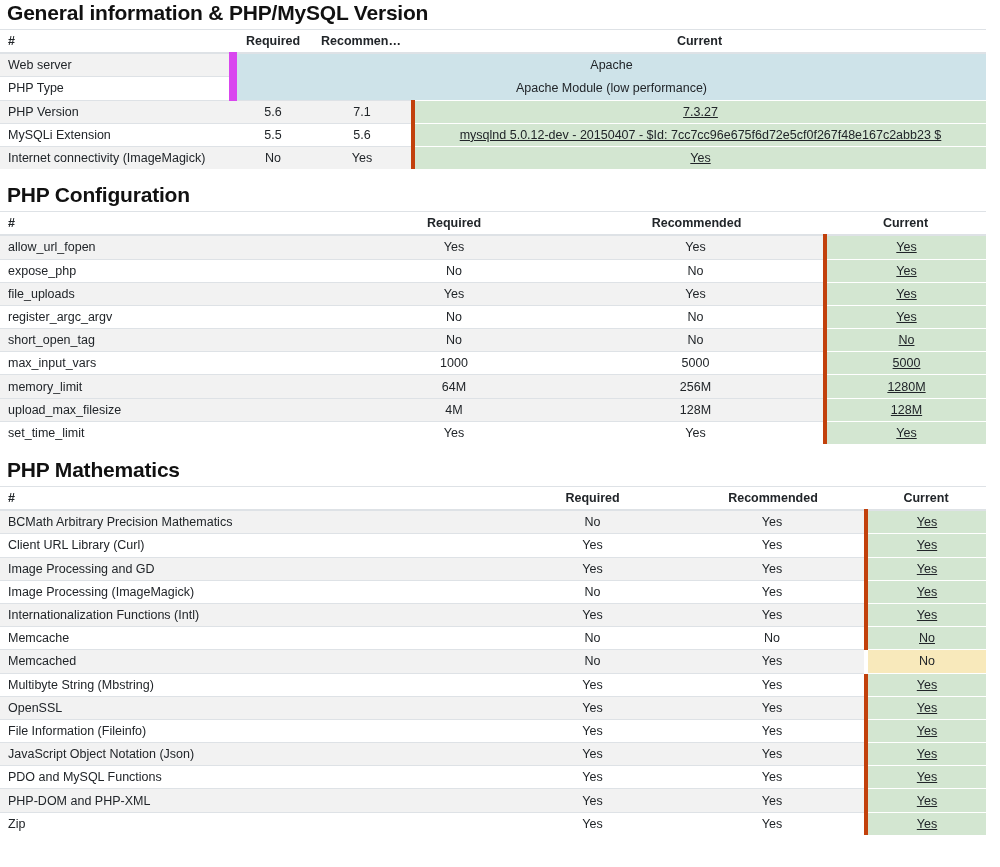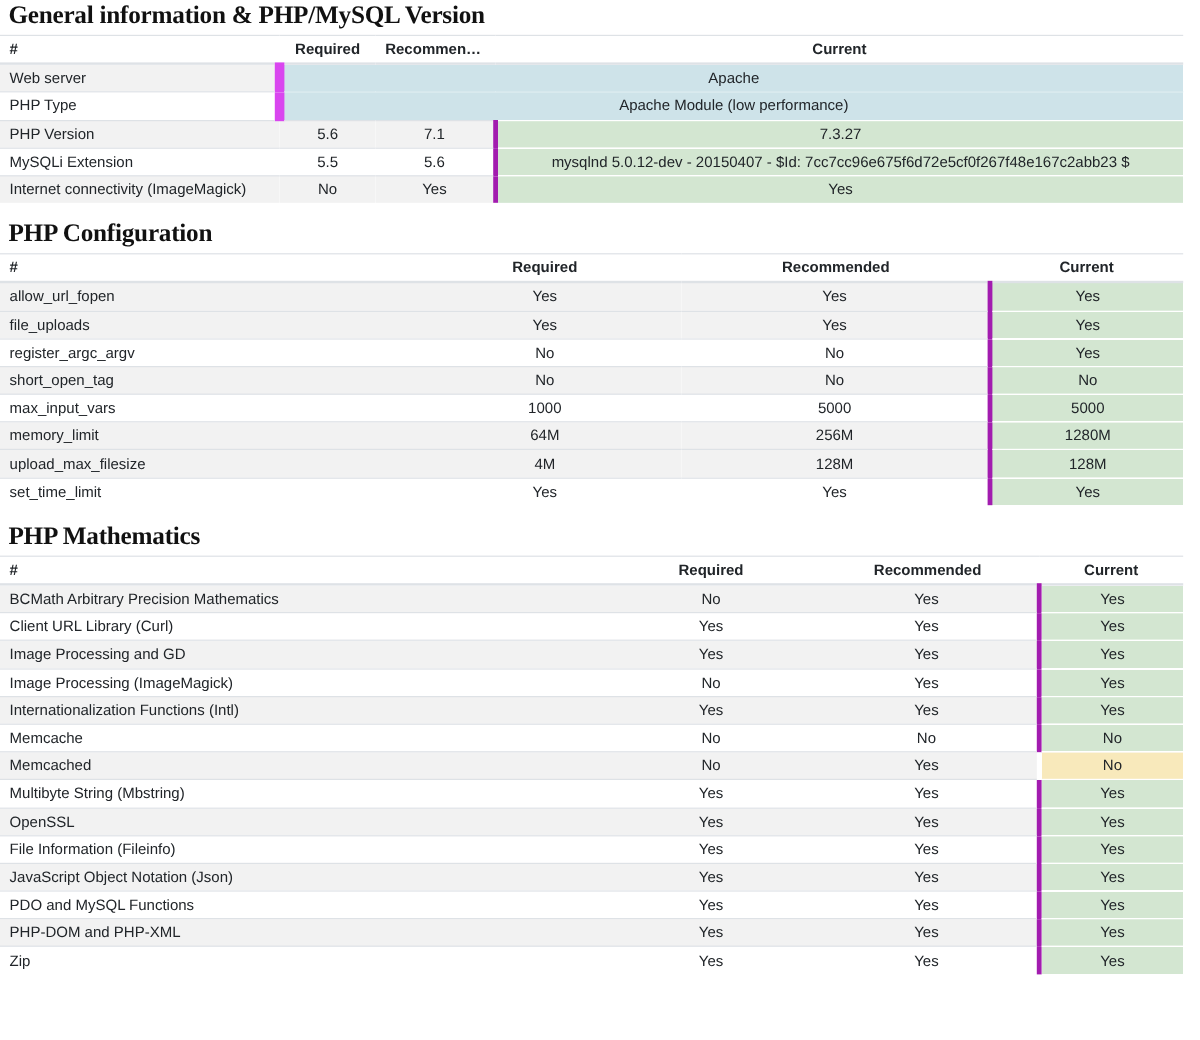--- a/index.html
+++ b/index.html
@@ -16,21 +16,20 @@
     background: #fff;
   }
   h2.sec-title {
     font-size: 21px;
     line-height: 23px;
     font-weight: 700;
     color: #111;
     margin: 14px 0 5px 0;
     padding: 0 0 0 7px;
     letter-spacing: -0.2px;
-    font-family: Liberation Serif, serif;
   }
   section:first-child h2.sec-title { margin-top: 1px; }
 
   table.t {
     width: 986px;
     border-collapse: collapse;
     table-layout: fixed;
     font-size: 12.5px;
   }
   table.t th, table.t td {
@@ -53,22 +52,23 @@
   table.t .left { text-align: left; }
   table.t tbody tr.odd { background: var(--stripe-bg); }
 
   td.info {
     background: var(--info-bg);
     border-left: 8px solid #d946ef;
     border-top: 1px solid var(--info-bg) !important;
   }
   td.ok {
     background: var(--ok-bg);
-    border-left: 4px solid #a21caf;
+    border-left: 4px solid #c2410c;
     border-top: 1px solid #fff !important;
+    text-decoration: underline;
   }
   td.warn {
     background: var(--warn-bg);
     border-left: 4px solid #fff;
     border-top: 1px solid #fff !important;
   }
 
   
   .t0 col.c0 { width: 233px; } .t0 col.c1 { width: 80px; }  .t0 col.c2 { width: 100px; } .t0 col.c3 { width: 573px; }
   .t1 col.c0 { width: 340px; } .t1 col.c1 { width: 228px; } .t1 col.c2 { width: 257px; } .t1 col.c3 { width: 161px; }
@@ -144,20 +144,26 @@
             <th>Current</th>
           </tr>
         </thead>
       <tbody>
           <tr class="odd">
             <td class="left">allow_url_fopen</td>
             <td>Yes</td>
             <td>Yes</td>
             <td class="ok">Yes</td>
           </tr>
+          <tr class="even">
+            <td class="left">expose_php</td>
+            <td>No</td>
+            <td>No</td>
+            <td class="ok">Yes</td>
+          </tr>
           <tr class="odd">
             <td class="left">file_uploads</td>
             <td>Yes</td>
             <td>Yes</td>
             <td class="ok">Yes</td>
           </tr>
           <tr class="even">
             <td class="left">register_argc_argv</td>
             <td>No</td>
             <td>No</td>

